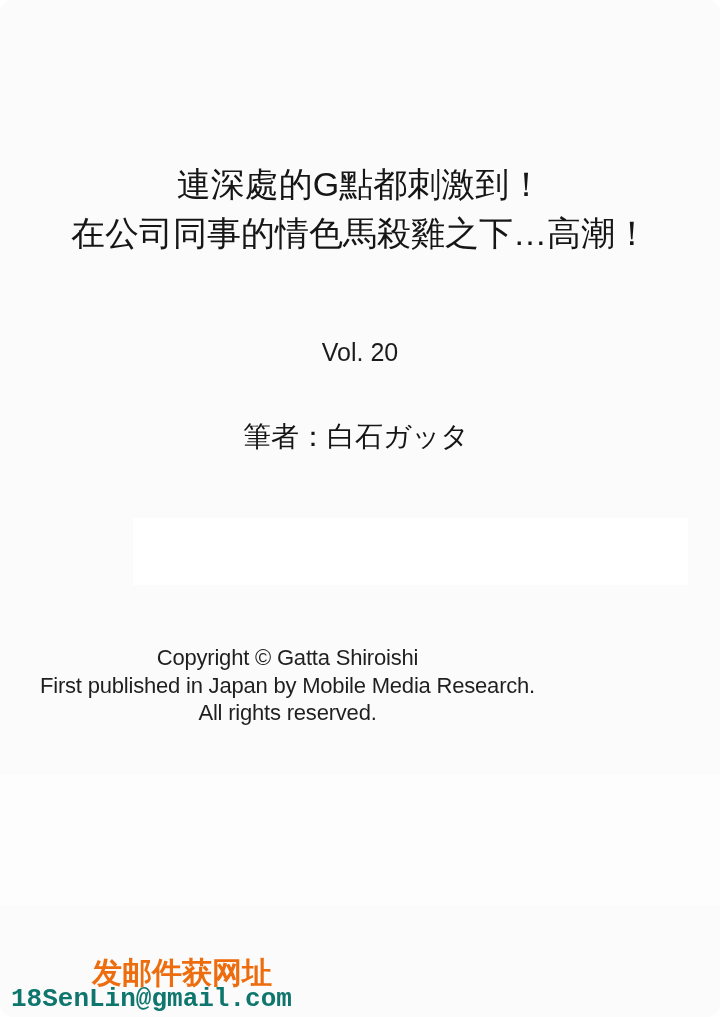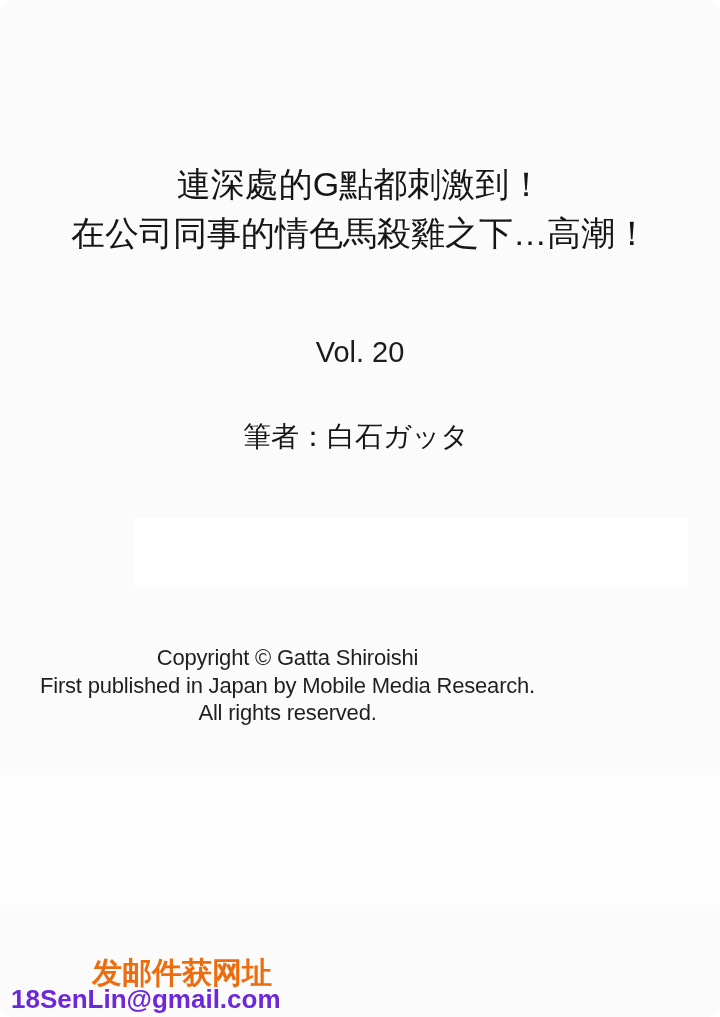--- a/index.html
+++ b/index.html
@@ -45,21 +45,21 @@
     white-space: nowrap;
   }
   .title-1 { top: 163px; }
   .title-2 { top: 212px; }
   .volume {
     position: absolute;
     left: 0;
     top: 336px;
     width: 720px;
     text-align: center;
-    font-size: 29px;
+    font-size: 25px;
     line-height: 33px;
     color: #1c1c1c;
     white-space: nowrap;
   }
   .author {
     position: absolute;
     left: 0;
     top: 420px;
     width: 712px;
     text-align: center;
@@ -88,25 +88,25 @@
     font-weight: 700;
     font-size: 30px;
     line-height: 26px;
     color: #ed6c0d;
     white-space: nowrap;
   }
   .wm-email {
     position: absolute;
     left: 11px;
     top: 985px;
-    font-family: Liberation Sans, sans-serif;
+    font-family: Liberation Mono, monospace;
     font-weight: 700;
     font-size: 26px;
     line-height: 28px;
-    color: #6d28d9;
+    color: #0f766e;
     white-space: nowrap;
   }
 </style>
 </head>
 <body>
 
 <div class="page">
 
   <div class="bg-patch2"></div>
   <div class="bg-patch"></div>

